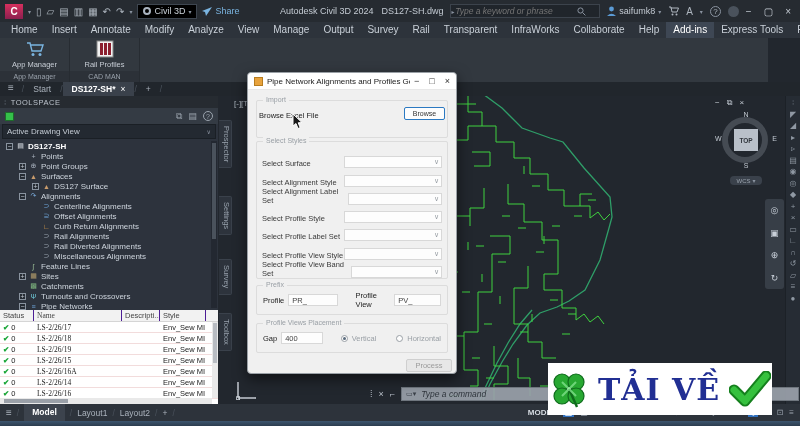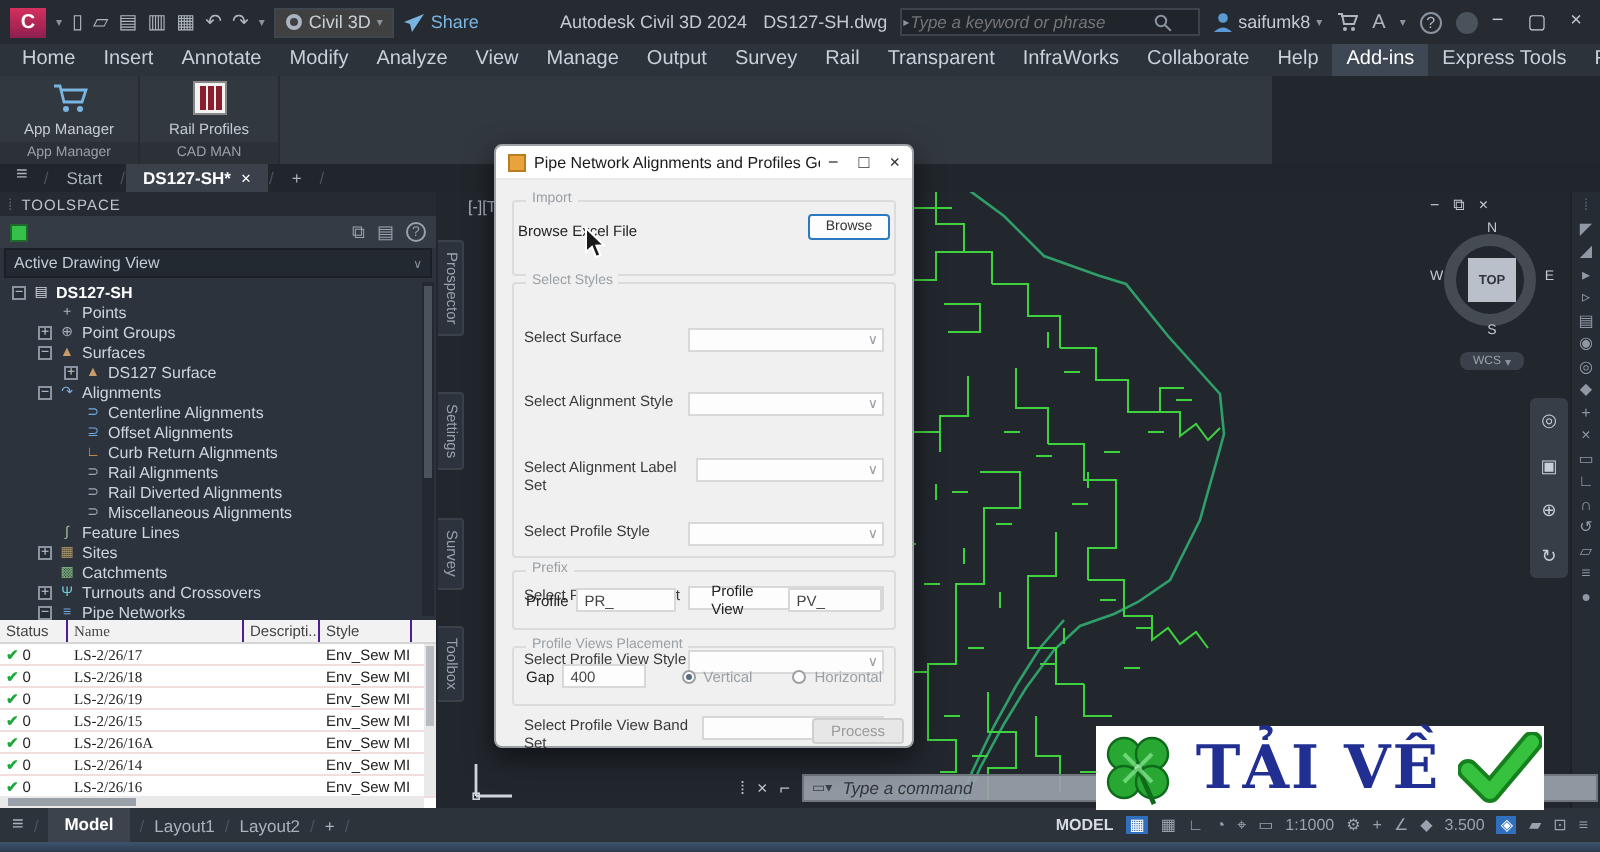--- a/index.html
+++ b/index.html
@@ -6,42 +6,42 @@
   html,body { width:800px; height:426px; overflow:hidden; }
   body { font-family:"Liberation Sans",sans-serif; background:#22272e; position:relative; color:#c3cad2; }
 
   
   .titlebar { position:absolute; left:0; top:0; width:800px; height:22px; background:#262b31;
     display:flex; align-items:center; gap:5px; padding:0 5px; font-size:9px; z-index:5; }
   .logo { width:18px; height:15px; background:linear-gradient(#d6305e,#8c1f4f); color:#fff;
     font-weight:bold; font-size:10px; display:flex; align-items:center; justify-content:center; flex:none; }
   .qicons { display:flex; gap:5px; color:#aeb6bf; font-size:10px; }
   .caret { font-size:6px; color:#8a93a0; }
-  .ws-pill { display:flex; align-items:center; gap:3px; background:#404040; border:1px solid #3e4650;
+  .ws-pill { display:flex; align-items:center; gap:3px; background:#000000; border:1px solid #3e4650;
     height:15px; padding:0 5px; color:#c9d0d8; }
   .gear { width:8px; height:8px; border-radius:50%; border:2px solid #aab4c0; position:relative; }
   .share { color:#7ab4e0; display:flex; align-items:center; gap:3px; }
   .doc-title { position:absolute; left:280px; top:0; height:22px; display:flex; align-items:center; gap:8px;
     font-size:9px; color:#c3cad2; pointer-events:none; }
   .tb-right { margin-left:auto; display:flex; align-items:center; gap:7px; }
   .search { display:flex; align-items:center; gap:4px; background:#20252b; border:1px solid #3c434c;
     width:150px; height:14px; padding:0 4px; }
   .search input { background:transparent; border:0; outline:0; color:#8a93a0; font-style:italic;
     font-size:8.5px; width:118px; font-family:"Liberation Sans",sans-serif; }
   .user { display:flex; align-items:center; gap:3px; color:#c3cad2; }
   .winbtns { display:flex; gap:12px; font-size:10px; color:#c3cad2; padding-right:4px; }
 
   
   .menubar { position:absolute; left:0; top:22px; width:800px; height:16px; background:#2d333b;
     display:flex; align-items:stretch; padding-left:4px; font-size:10px; color:#c9d0d8; z-index:5; }
   .menu-item { padding:0 7px; line-height:16px; white-space:nowrap; }
   .menu-item.active { background:#3e4754; color:#fff; }
 
   
-  .ribbon { position:absolute; left:0; top:38px; width:636px; height:44px; background:#32383f; display:flex; z-index:5; }
+  .ribbon { position:absolute; left:0; top:38px; width:768px; height:44px; background:#32383f; display:flex; z-index:5; }
   .rpanel { width:70px; display:flex; flex-direction:column; border-right:1px solid #272c32; }
   .rbtn { flex:1; display:flex; flex-direction:column; align-items:center; justify-content:center; gap:2px; }
   .rbtn .lbl { font-size:7.5px; color:#c6ccd4; }
   .plabel { height:11px; font-size:7px; color:#99a1ab; text-align:center; line-height:11px; background:#2c3138; }
 
   
   .filetabs { position:absolute; left:0; top:82px; width:800px; height:14px; background:#21262c;
     display:flex; align-items:stretch; font-size:8.5px; color:#aab2bc; z-index:5; }
   .ftab { display:flex; align-items:center; padding:0 9px; gap:5px; }
   .ftab.active { background:#3a414b; color:#fff; font-weight:bold; }
@@ -137,38 +137,38 @@
   .group { position:absolute; left:8px; right:8px; border:1px solid #dcdcdc; border-radius:2px; }
   .legend { position:absolute; top:-5px; left:6px; background:#f0f0f0; padding:0 3px; font-size:7px; color:#9aa0a6; }
   .g-import { top:27px; height:38px; }
   .g-styles { top:68px; height:138px; padding-top:8px; }
   .g-prefix { top:212px; height:30px; }
   .g-place  { top:250px; height:30px; }
   .browse-lbl { position:absolute; left:11px; top:38px; color:#222; }
   .btn-browse { position:absolute; left:156px; top:34px; width:41px; height:13px; background:#fdfdfd;
     border:1px solid #2b79c2; border-radius:2px; font-size:7px; color:#333; display:flex;
     align-items:center; justify-content:center; }
-  .sgrow { height:18.3px; display:flex; align-items:flex-start; justify-content:space-between; padding:0 5px;margin-top:14px; }
+  .sgrow { height:18.3px; display:flex; align-items:flex-end; justify-content:space-between; padding:0 5px; }
   .sgrow .lb { color:#3a3a3a; }
   .combo { width:98px; height:12px; background:#fdfdfd; border:1px solid #d8d8d8; position:relative; }
   .combo .cv { position:absolute; right:2px; top:1px; font-size:7px; color:#9aa0a6; }
   .prow { display:flex; align-items:center; height:100%; padding:0 6px; gap:4px; }
   .tinput { height:12px; background:#fdfdfd; border:1px solid #d8d8d8; display:flex; align-items:center;
     padding:0 3px; color:#444; }
   .radio { width:7px; height:7px; border:1px solid #9aa0a6; border-radius:50%; background:#fdfdfd;
     position:relative; flex:none; }
   .radio.sel::after { content:""; position:absolute; left:1.5px; top:1.5px; width:3px; height:3px;
     border-radius:50%; background:#5a6b7d; }
   .gray { color:#9aa0a6; }
   .btn-process { position:absolute; left:158px; top:286px; width:46px; height:13px; background:#e7e7e7;
     border:1px solid #cfcfcf; border-radius:2px; color:#9a9a9a; display:flex; align-items:center;
     justify-content:center; font-size:7.5px; }
 
   
-  .wm { position:absolute; left:548px; top:363px; width:224px; height:42px; background:#fff; z-index:50;
+  .wm { position:absolute; left:548px; top:363px; width:224px; height:52px; background:#fff; z-index:50;
     display:flex; align-items:center; justify-content:center; gap:9px; }
   .wm-text { font-family:"DejaVu Serif",serif; font-weight:bold; font-size:30px; color:#212f93; letter-spacing:1px; }
 
   .cursor { position:absolute; left:292px; top:113px; z-index:60; }
 </style>
 </head>
 <body>
 
 <div class="titlebar">
   <div class="logo">C</div>

